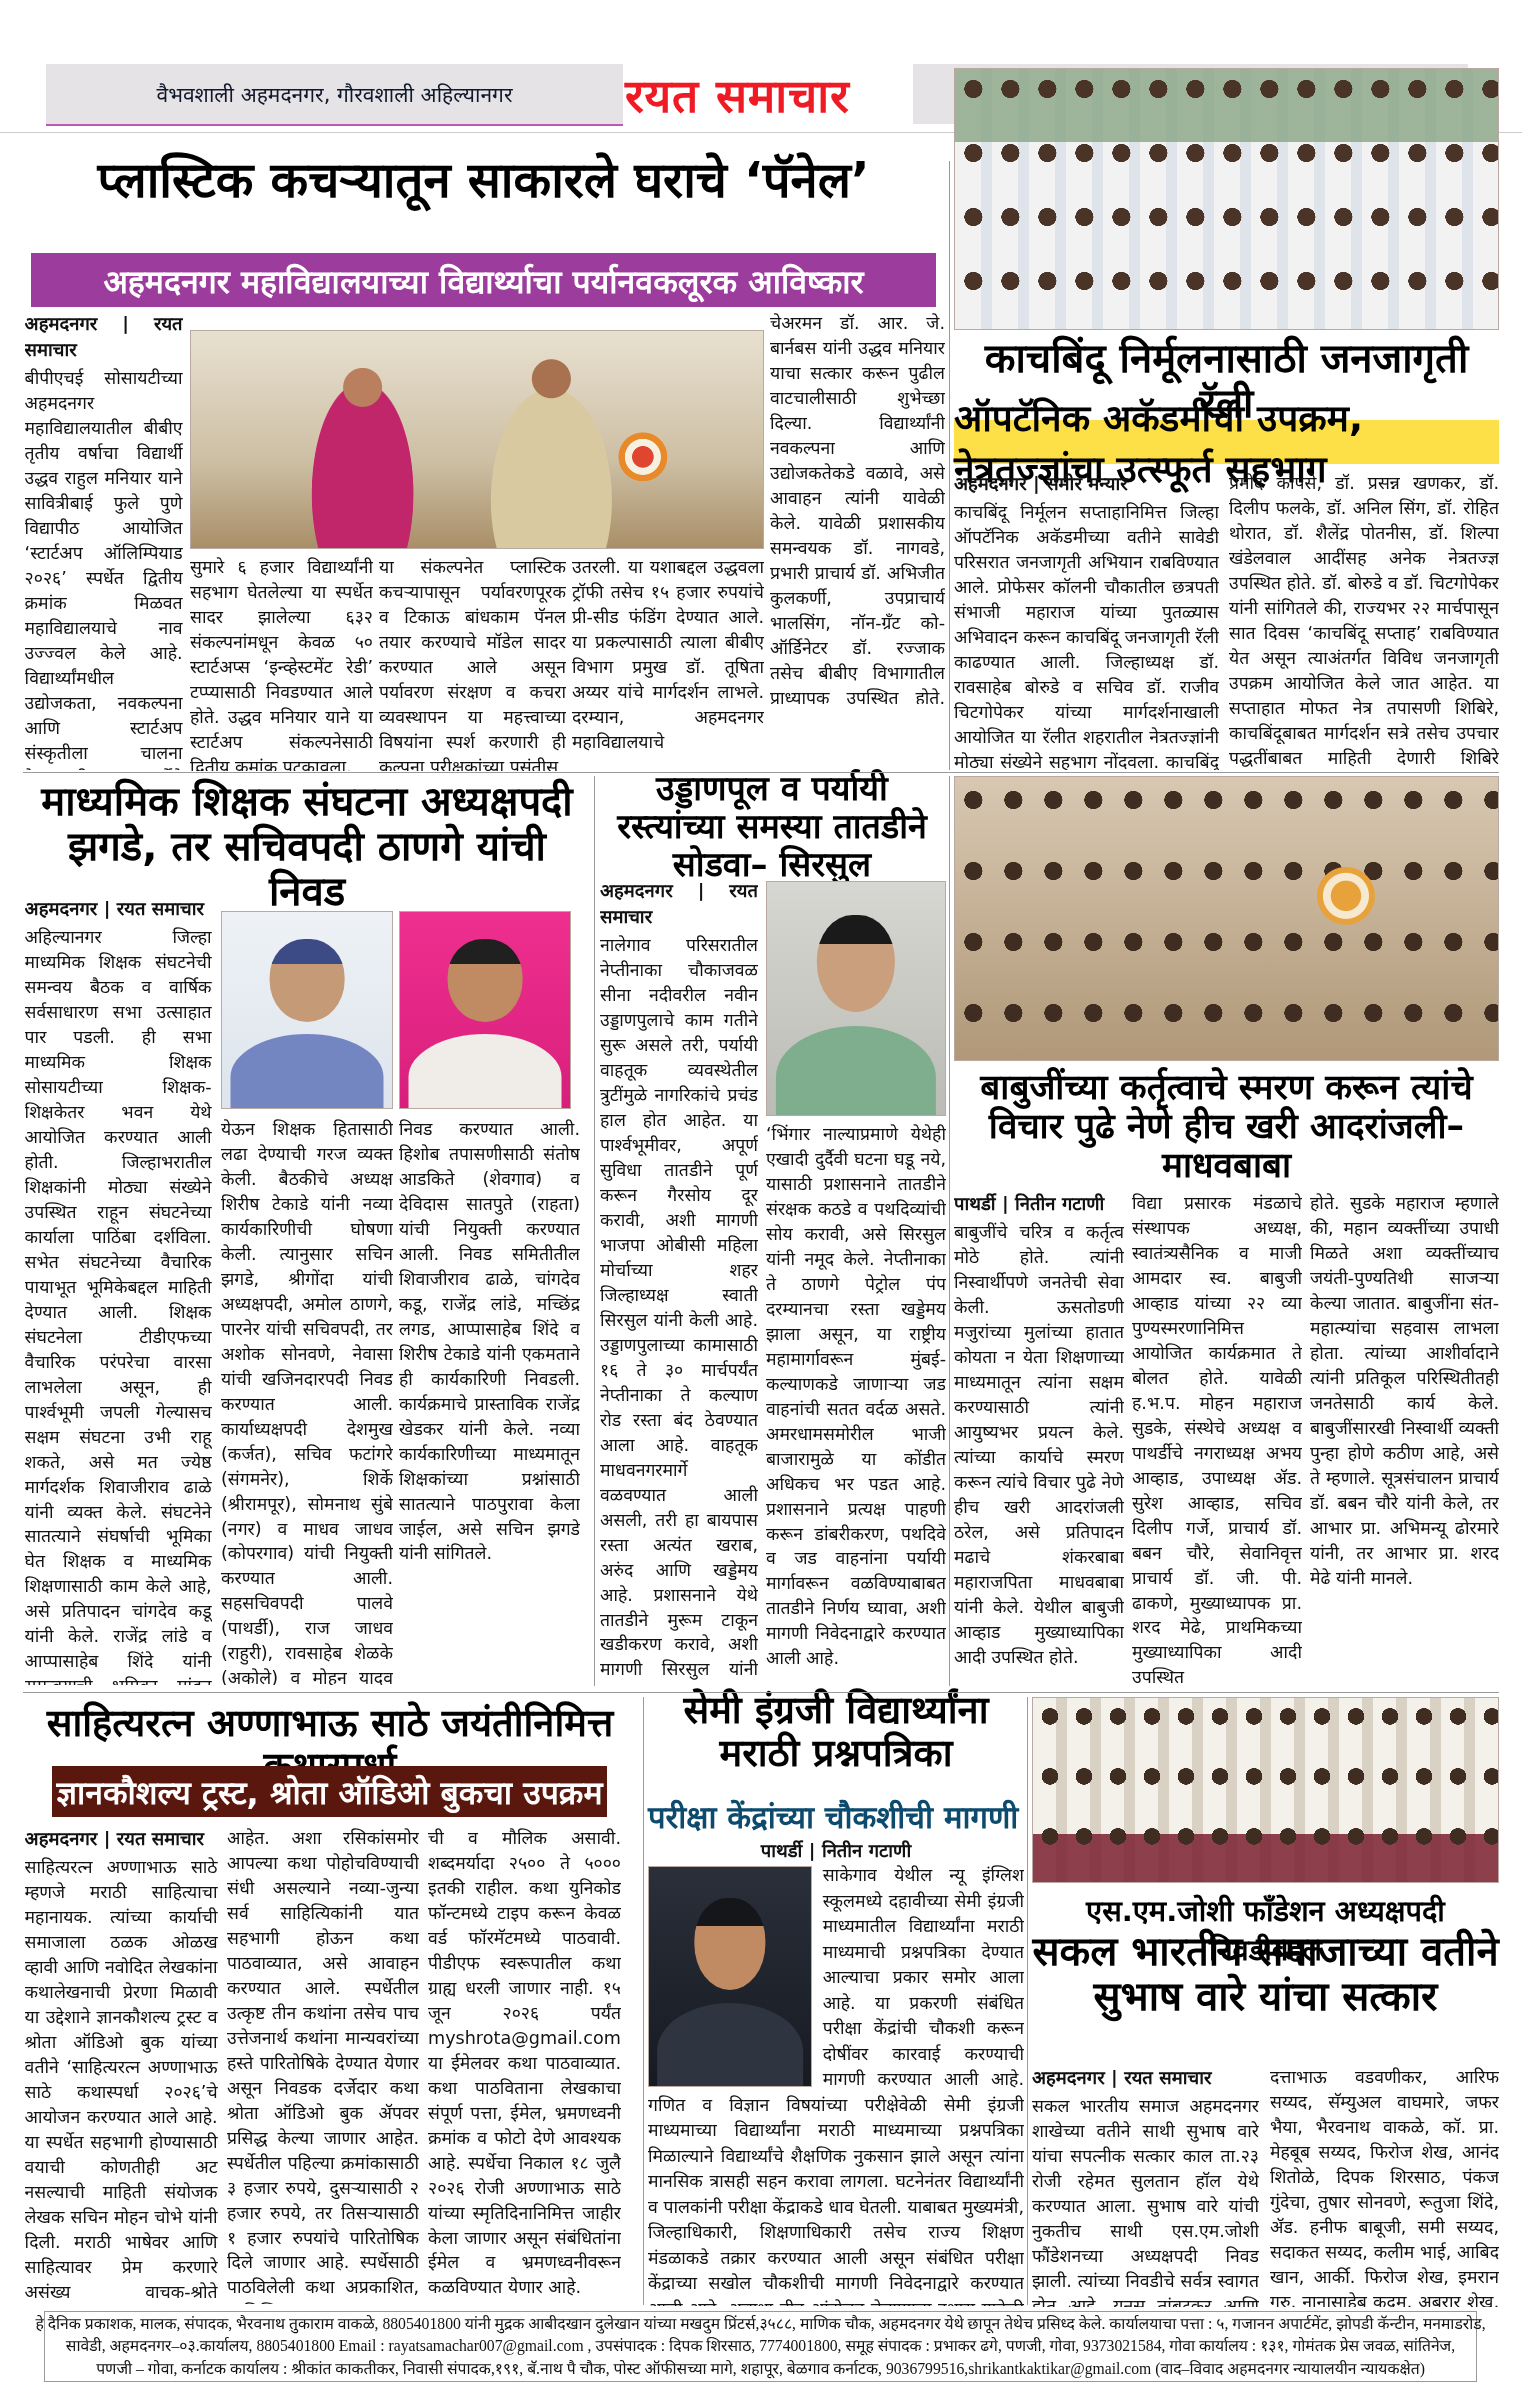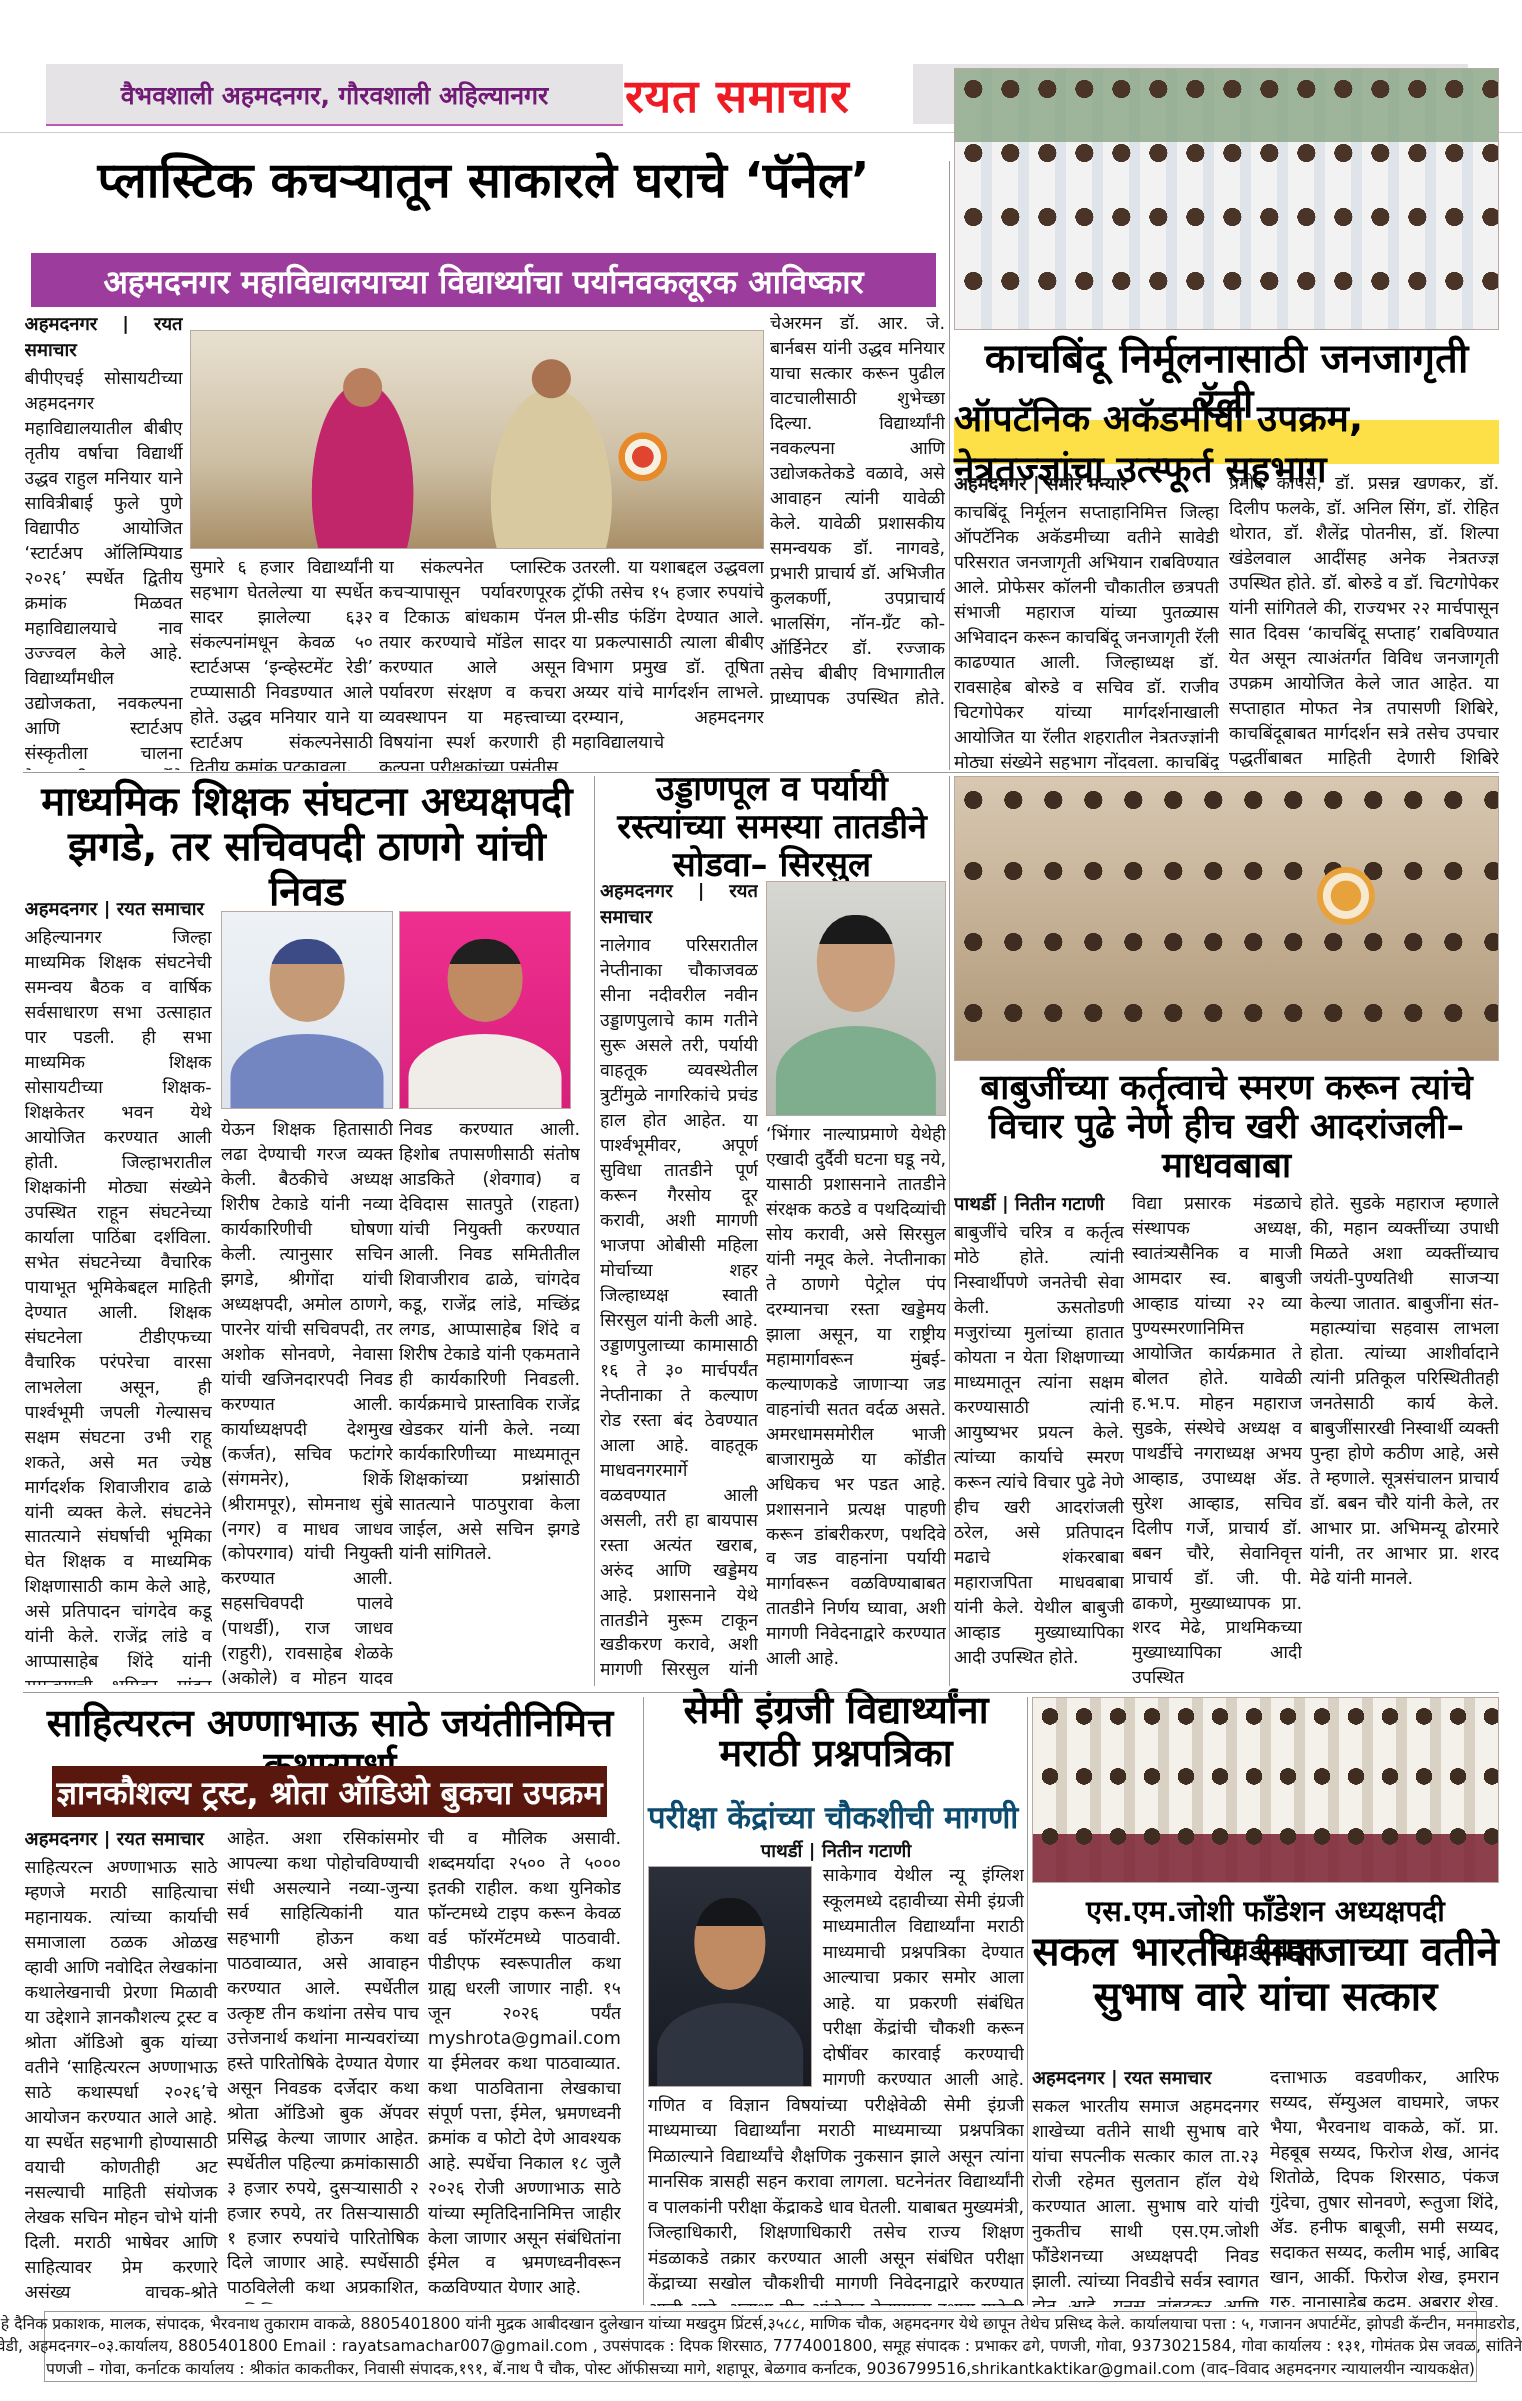--- a/index.html
+++ b/index.html
@@ -1,21 +1,21 @@
 <!DOCTYPE html>
 <html style="font-size:12.3px"><head>
 <meta charset="utf-8">
 <style>
   html,body{margin:0;padding:0;background:#f2f2f2;}
   .page{position:relative;width:1522px;height:2401px;margin:0 auto;background:#ffffff;
         font-family:"DejaVu Sans",sans-serif;color:#111;overflow:hidden;}
   
   .hdr-box{position:absolute;background:#e6e3e6;display:flex;align-items:center;justify-content:center;}
   .tagline{left:46px;top:64px;width:577px;height:60px;border-bottom:2.3px solid #c05ab0;}
-  .tagline span{color:#701a75;font-weight:bold;font-size:25px;}
+  .tagline span{color:#0f172a;font-weight:normal;font-size:21px;}
   .masthead{position:absolute;left:625px;top:54px;width:284px;height:80px;display:flex;align-items:center;}
   .masthead span{color:#ee1b24;font-weight:800;font-size:46px;letter-spacing:0.8px;}
   .hdr-right{left:913px;top:64px;width:555px;height:60px;justify-content:flex-start;padding-left:115px;box-sizing:border-box;gap:54px;}
   .hdr-section{font-weight:800;font-size:35px;color:#000;}
   .hdr-date{font-weight:bold;font-size:21px;color:#000;}
   .page-badge{position:absolute;left:1429px;top:71px;width:44px;height:44px;border-radius:50%;
       background:#e8192c;color:#fff;font-size:23px;font-weight:bold;display:flex;align-items:center;justify-content:center;}
   .hdr-rule{position:absolute;left:0;top:132px;width:1522px;height:0.8px;background:#cccccc;}
   
   .headline{position:absolute;font-weight:800;color:#000;text-align:center;line-height:1.12;}
@@ -59,21 +59,21 @@
   .photo-g{--hair:#15161a;--skin:#c08a62;--shirt:#2e3440;background:linear-gradient(180deg,#2a2f3a,#171a21);}
   .photo-g.inline{position:relative;float:left;width:164px;height:221px;margin:3.1px 10.7px 4.6px 0;}
   
   .sub-panel{left:31px;top:253px;width:905px;height:54px;background:#9c3c9c;color:#ffffff;font-size:32px;}
   .sub-glaucoma{left:954px;top:420px;width:545px;height:44px;background:#fde047;color:#000;font-size:37px;}
   .sub-katha{left:52px;top:1766px;width:555px;height:51px;background:#5a170d;color:#fff;font-size:32px;}
   .sub-semi{position:absolute;left:648px;top:1795px;width:376px;height:38px;font-weight:800;font-size:31px;text-align:left;color:#0c4a6e;}
   .kicker{position:absolute;font-weight:800;font-size:29px;text-align:center;color:#000;}
   
   .footer{position:absolute;left:44px;top:2311px;width:1433px;height:71px;border:1.5px solid #999;
-      box-sizing:border-box;display:flex;flex-direction:column;align-items:center;justify-content:center;gap:2.3px;}
+      box-sizing:border-box;display:flex;flex-direction:column;align-items:center;justify-content:center;gap:2.3px;font-family:Liberation Serif, serif;}
   .footer div{font-size:15.7px;line-height:1.3;white-space:nowrap;}
   .semi-wrap{position:absolute;left:648px;top:1863px;width:376px;height:443px;overflow:hidden;
       font-size:17.6px;line-height:1.45;text-align:justify;}
 </style>
 </head>
 <body>
 
 <div class="page">
 
   <div class="hdr-box tagline">

